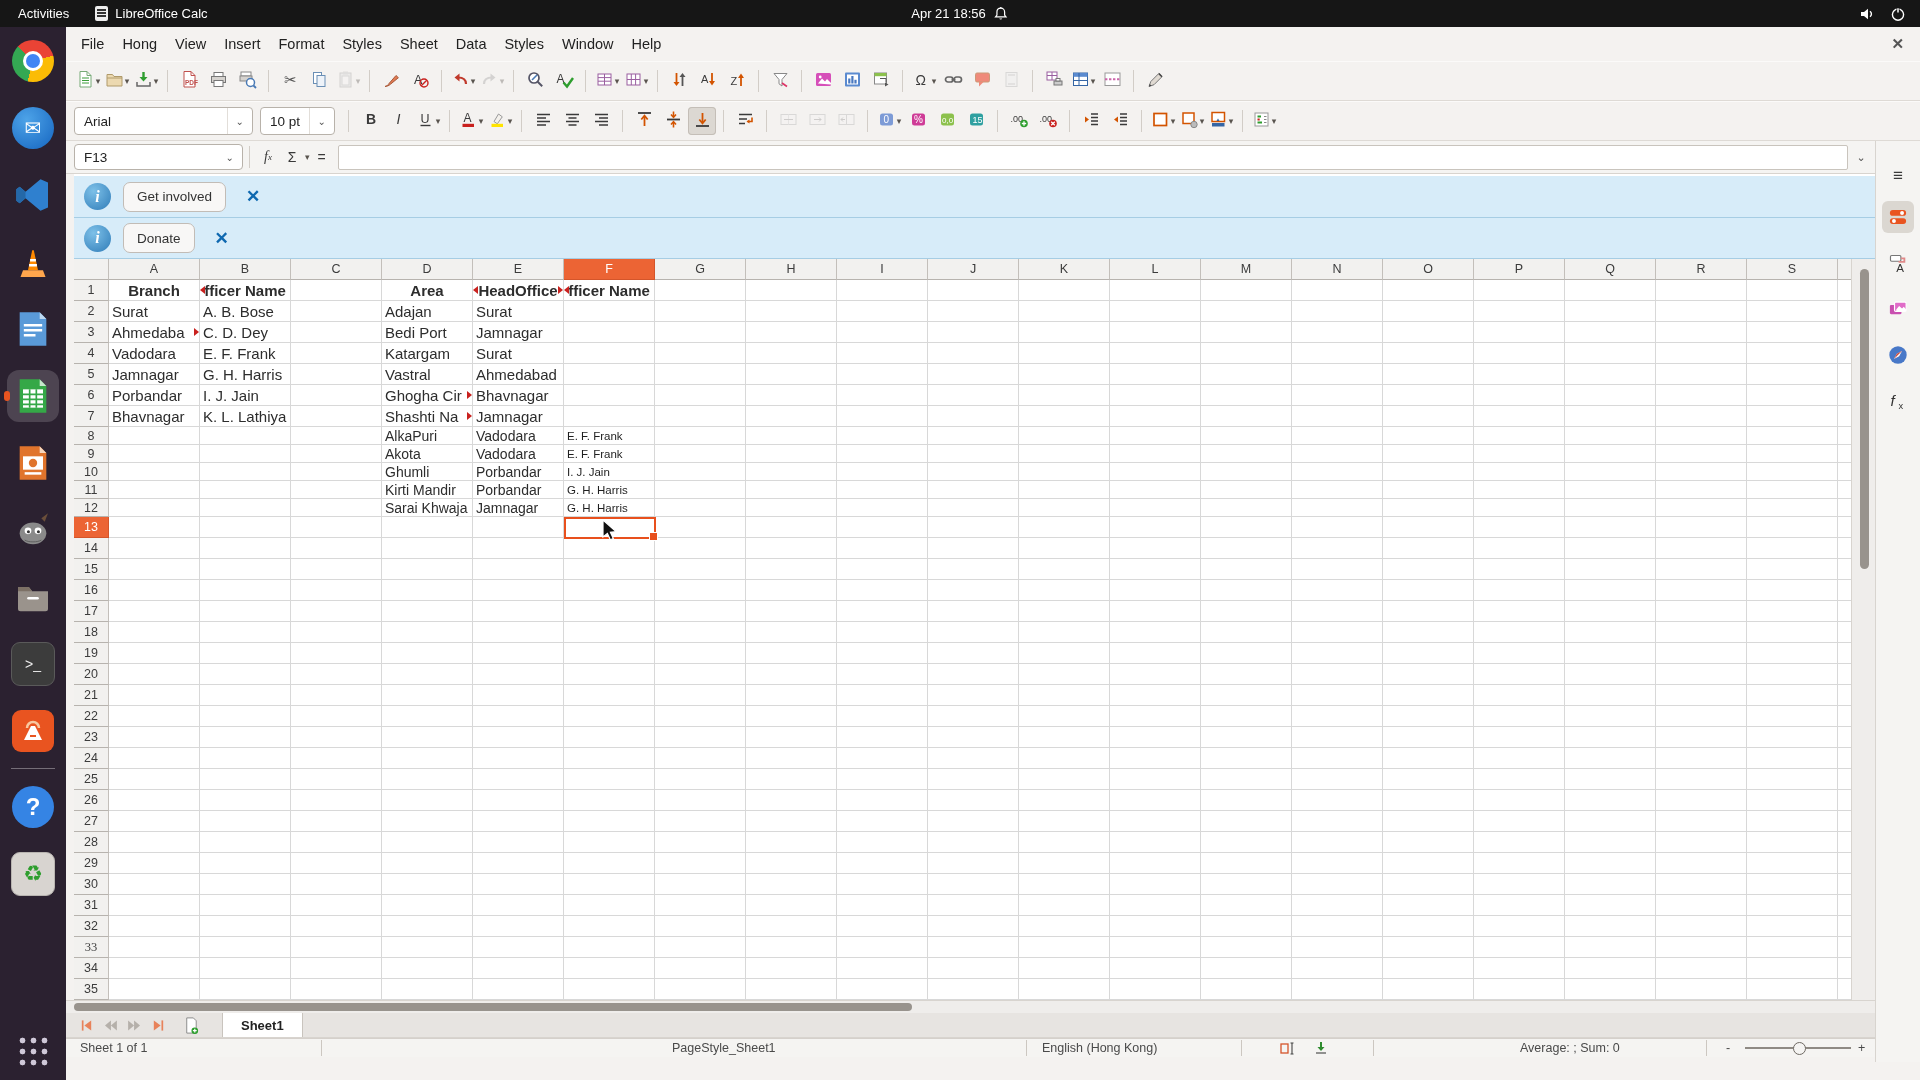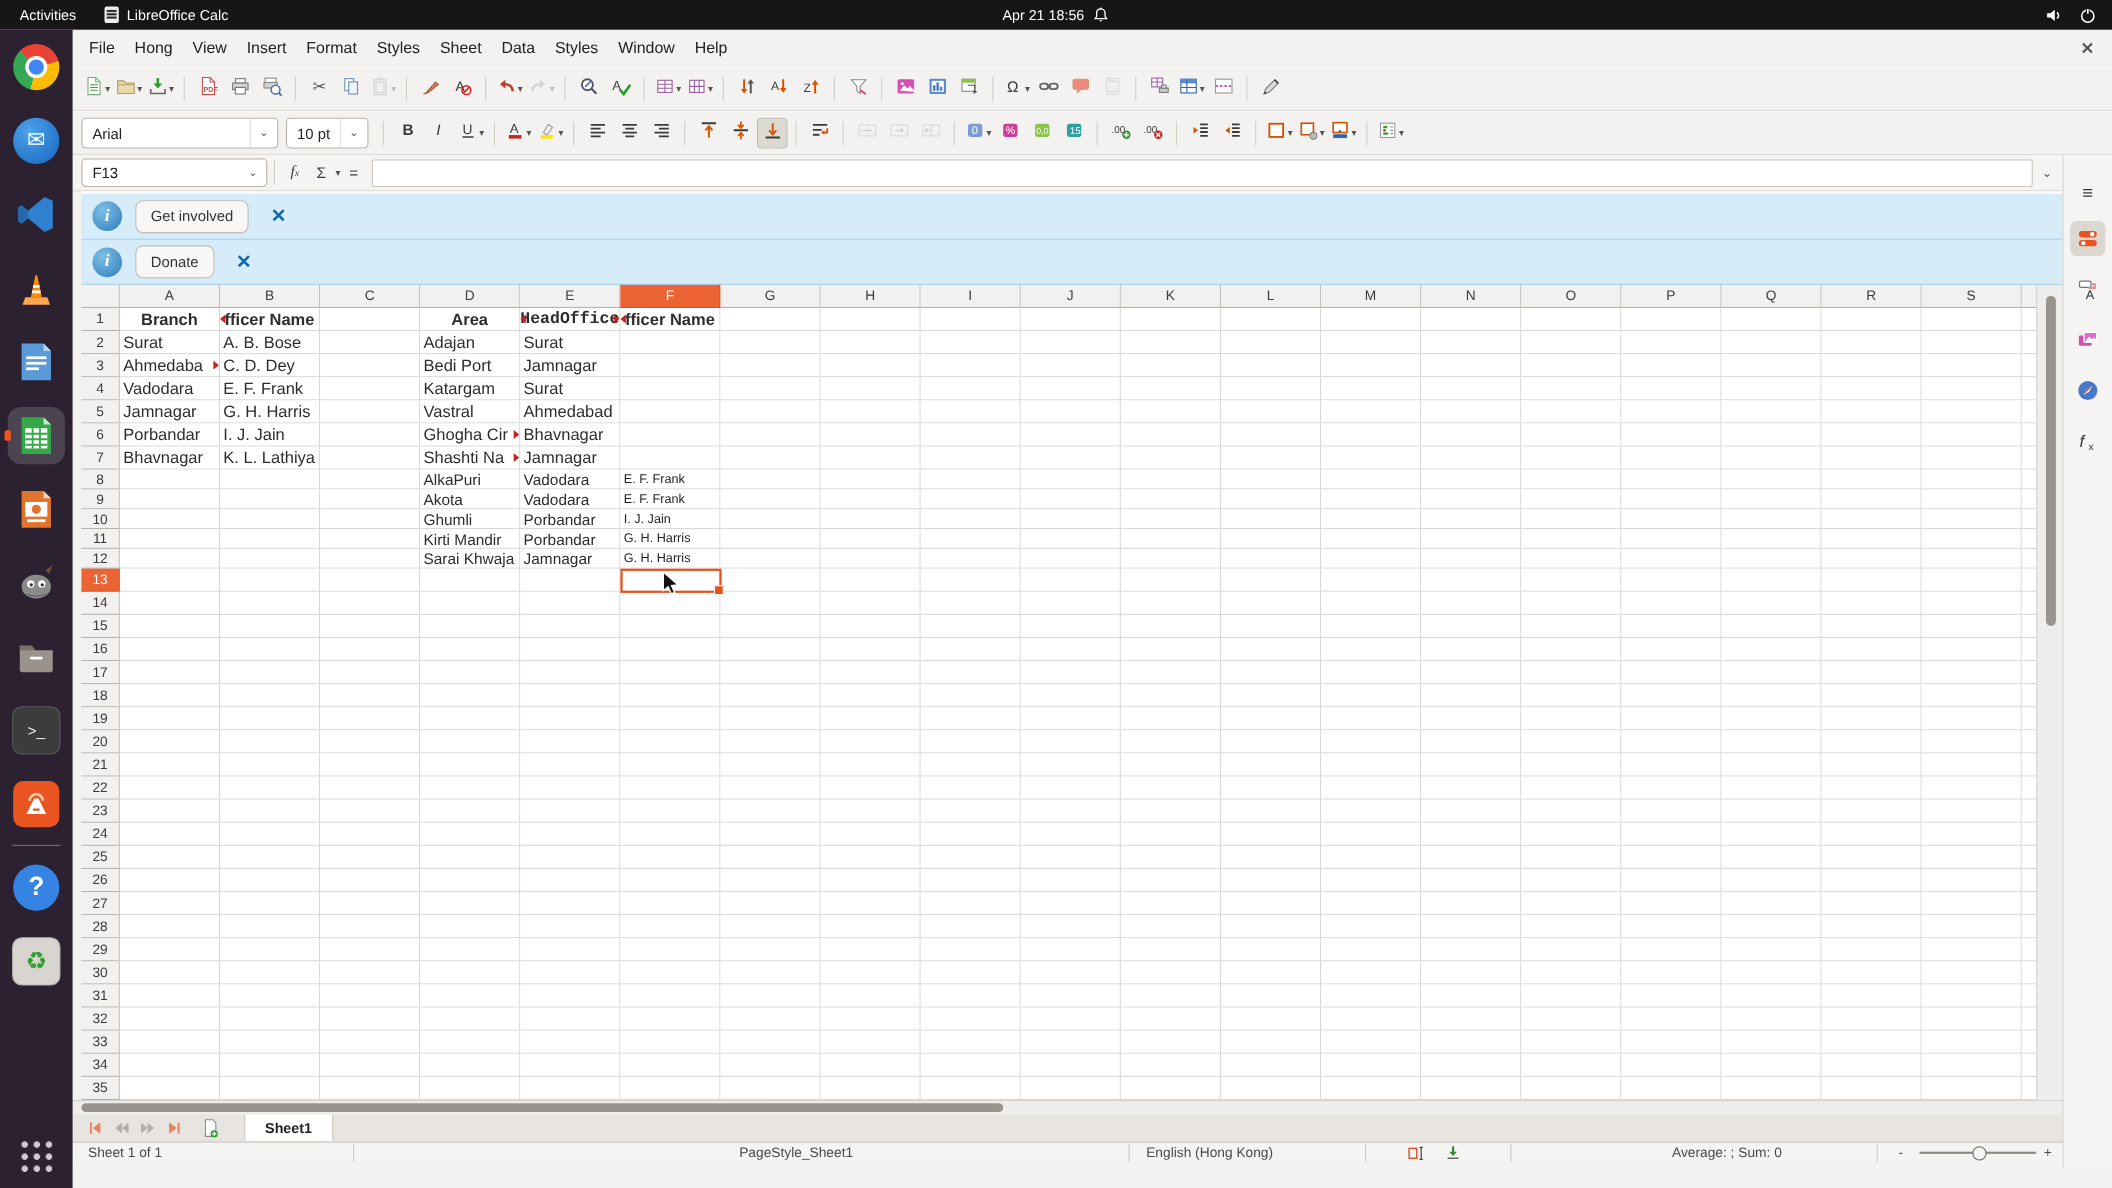--- a/index.html
+++ b/index.html
@@ -786,21 +786,21 @@
             <span>Branch</span>
           </div>
           <div class="cell b ctr" style="width: 91px; height: 21px;">
             <span>fficer Name</span>
             <span class="mk l"></span>
           </div>
           <div class="cell" style="width: 91px; height: 21px;"></div>
           <div class="cell b ctr" style="width: 91px; height: 21px;">
             <span>Area</span>
           </div>
-          <div class="cell b ctr" style="width: 91px; height: 21px; font-family: Liberation Mono, monospace;">
+          <div class="cell b ctr" style="width: 91px; height: 21px;">
             <span>HeadOffice</span>
             <span class="mk l"></span>
             <span class="mk r"></span>
           </div>
           <div class="cell b ctr" style="width: 91px; height: 21px;">
             <span>fficer Name</span>
             <span class="mk l"></span>
           </div>
           <div class="cell" style="width: 91px; height: 21px;"></div>
           <div class="cell" style="width: 91px; height: 21px;"></div>
@@ -1604,21 +1604,21 @@
           <div class="cell" style="width: 91px; height: 21px;"></div>
           <div class="cell" style="width: 91px; height: 21px;"></div>
           <div class="cell" style="width: 91px; height: 21px;"></div>
           <div class="cell" style="width: 91px; height: 21px;"></div>
           <div class="cell" style="width: 91px; height: 21px;"></div>
           <div class="cell" style="width: 91px; height: 21px;"></div>
           <div class="cell" style="width: 91px; height: 21px;"></div>
           <div class="cell" style="width: 91px; height: 21px;"></div>
           <div class="cell" style="width: 14px; height: 21px;"></div>
         </div>
-        <div class="grow" style="height: 21px;">
+        <div class="grow" style="height: 21px; font-family: Liberation Serif, serif;">
           <div class="rh">33</div>
           <div class="cell" style="width: 91px; height: 21px;"></div>
           <div class="cell" style="width: 91px; height: 21px;"></div>
           <div class="cell" style="width: 91px; height: 21px;"></div>
           <div class="cell" style="width: 91px; height: 21px;"></div>
           <div class="cell" style="width: 91px; height: 21px;"></div>
           <div class="cell" style="width: 91px; height: 21px;"></div>
           <div class="cell" style="width: 91px; height: 21px;"></div>
           <div class="cell" style="width: 91px; height: 21px;"></div>
           <div class="cell" style="width: 91px; height: 21px;"></div>

